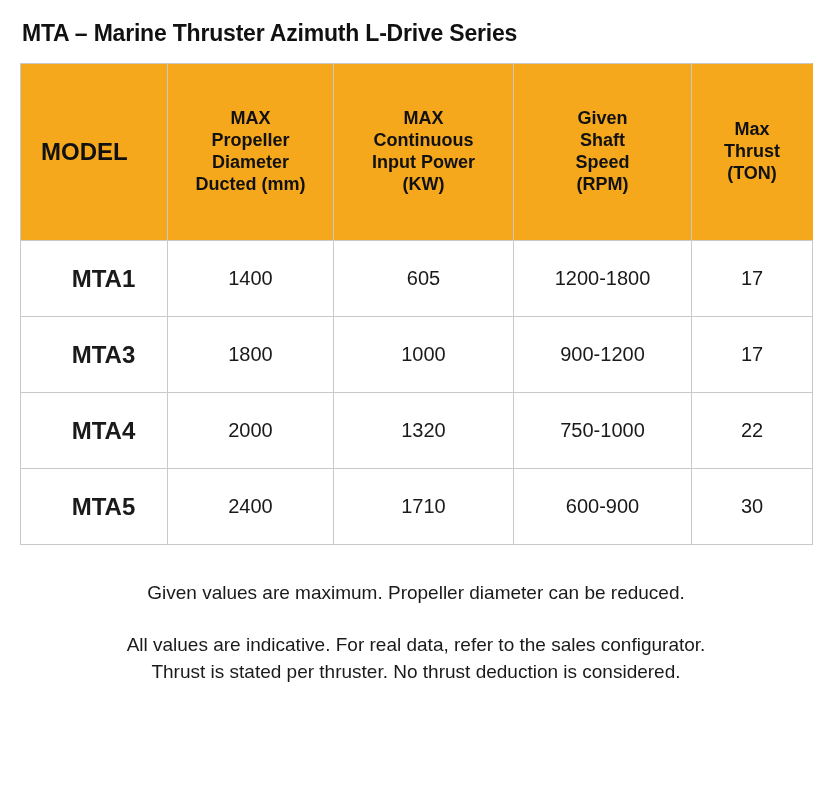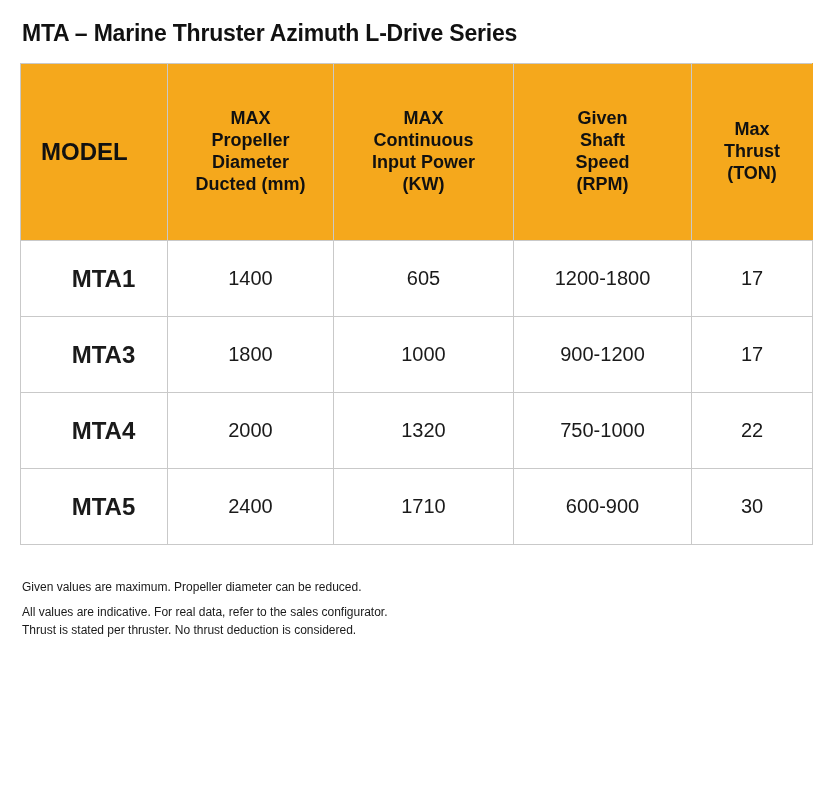--- a/index.html
+++ b/index.html
@@ -72,26 +72,27 @@
   }
   .col-model   { width: 147px; }
   .col-diam    { width: 166px; }
   .col-power   { width: 180px; }
   .col-speed   { width: 178px; }
   .col-thrust  { width: 121px; }
   .notes {
     margin: 34px 0 0 2px;
   }
   .note-line {
-    font-size: 12px;
+    font-size: 19px;
     color: #1a1a1a;
     line-height: 1.45;
+    text-align: center;
   }
   .note-block {
-    margin-top: 8px;
+    margin-top: 24px;
   }
 </style>
 </head>
 <body>
 
 <div class="page">
 
   <div class="title">MTA – Marine Thruster Azimuth L-Drive Series</div>
 
   <table class="spec">

